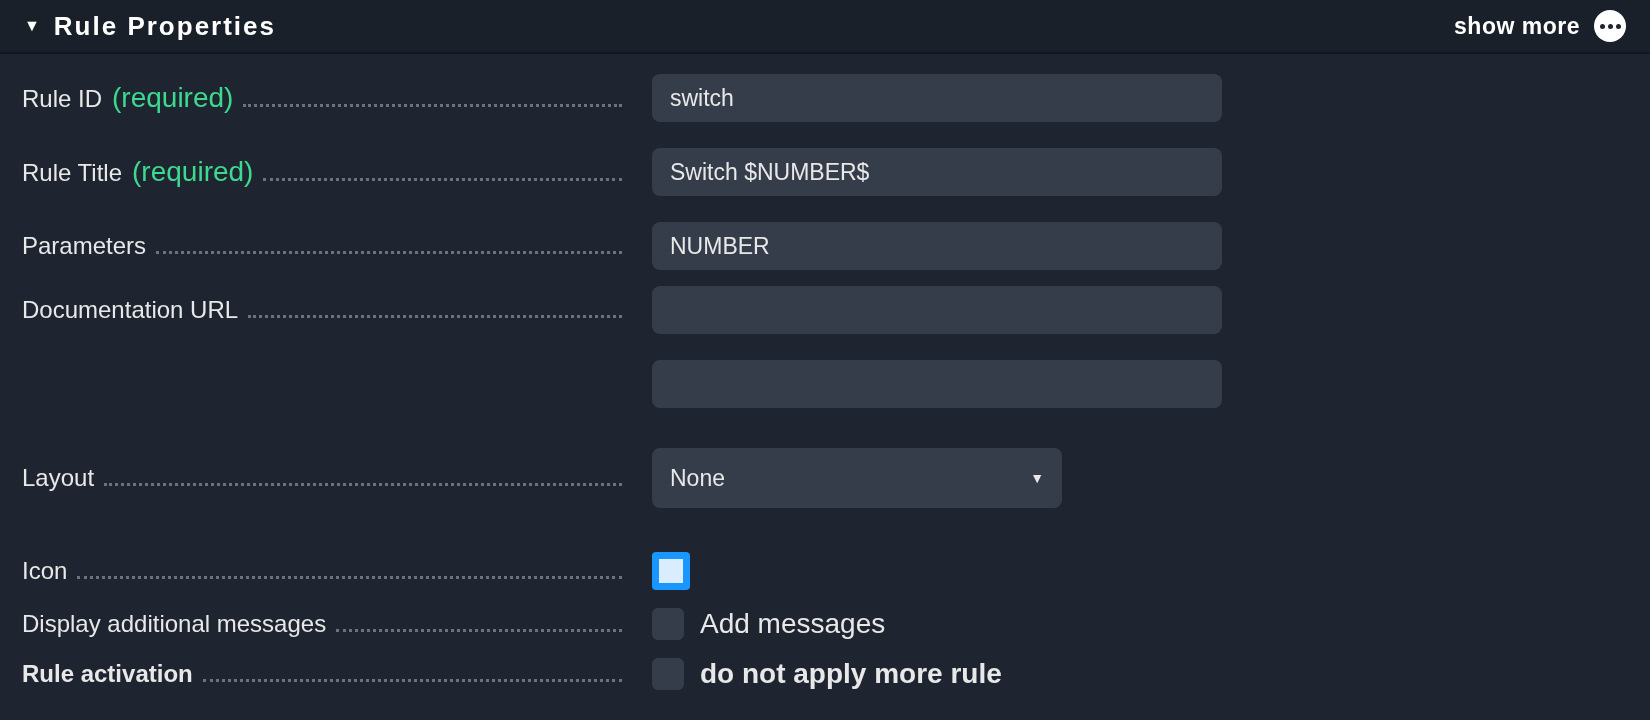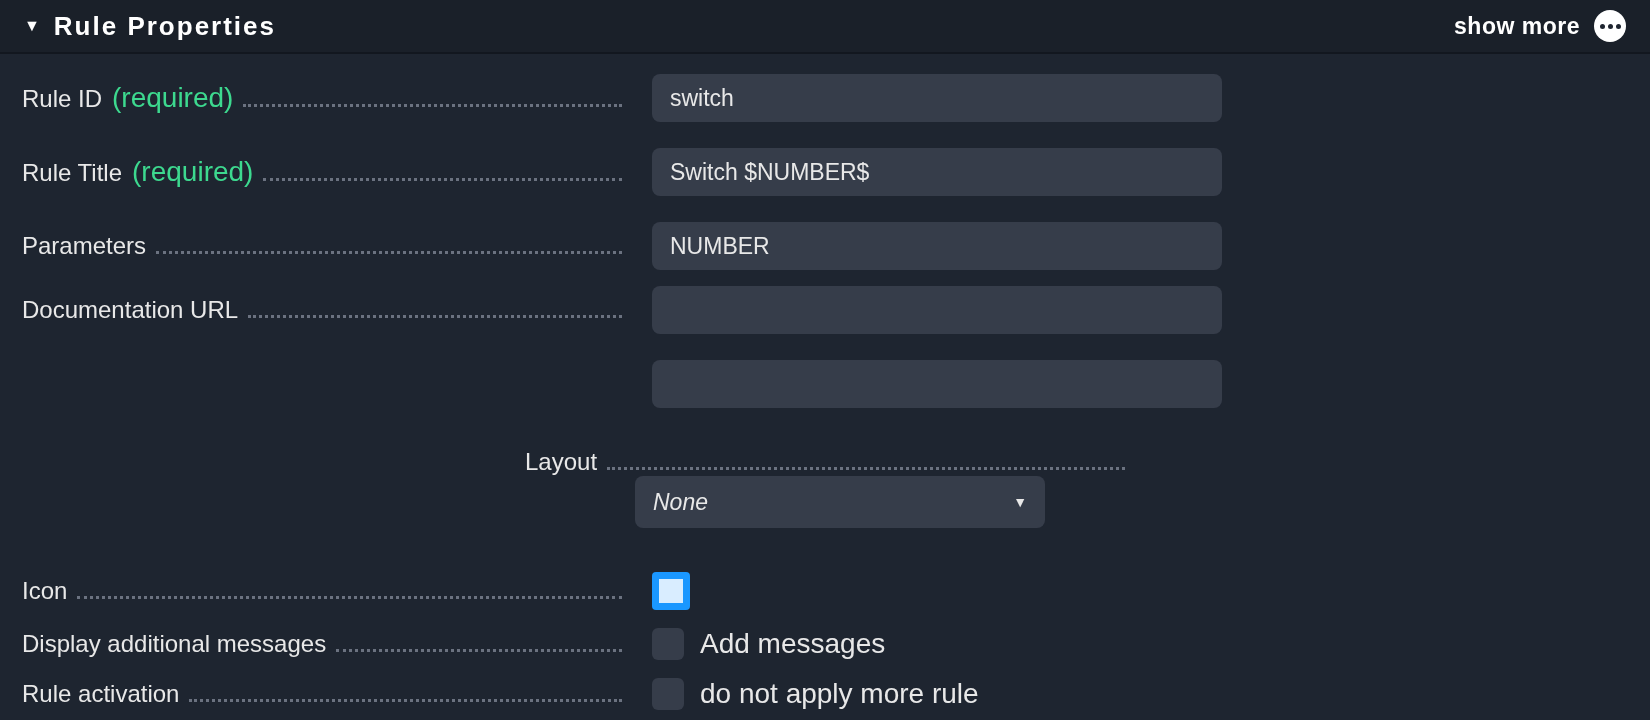--- a/index.html
+++ b/index.html
@@ -116,33 +116,32 @@
       background: #363d4a;
       border: none;
       border-radius: 8px;
       color: #e8e8e8;
       font-size: 23px;
       padding: 0 18px;
       outline: none;
     }
     .select-input {
       width: 410px;
-      height: 52px;
+      height: 60px;
       background: #363d4a;
       border: none;
       border-radius: 8px;
       color: #e8e8e8;
       font-size: 23px;
       padding: 0 18px;
       outline: none;
       display: flex;
       align-items: center;
       justify-content: space-between;
       cursor: pointer;
-      font-style: italic;
     }
     .select-caret {
       font-size: 14px;
     }
     .icon-box {
       width: 38px;
       height: 38px;
       background: #1a97ff;
       border-radius: 4px;
       display: flex;
@@ -232,21 +231,21 @@
     </div>
   </div>
 
   <div class="form-row" style="margin-bottom:40px;">
     <div class="empty-label-col"></div>
     <div class="field-col">
       <input class="text-input" value="" style="">
     </div>
   </div>
 
-  <div class="form-row" style="margin-bottom:44px;flex-direction:column;">
+  <div class="form-row" style="margin-bottom:44px;">
     <div class="label-col">
       <span class="label-text">Layout</span>
       <span class="dots"></span>
     </div>
     <div class="field-col">
       <div class="select-input">
         <span>None</span>
         <span class="select-caret">▼</span>
       </div>
     </div>
@@ -268,21 +267,21 @@
     <div class="label-col">
       <span class="label-text">Display additional messages</span>
       <span class="dots"></span>
     </div>
     <div class="field-col">
       <div class="checkbox"></div>
       <span class="check-label">Add messages</span>
     </div>
   </div>
 
-  <div class="form-row tight" style="margin-bottom:8px;">
+  <div class="form-row tight" style="margin-bottom:8px;font-weight:bold;">
     <div class="label-col">
       <span class="label-text">Rule activation</span>
       <span class="dots"></span>
     </div>
     <div class="field-col">
       <div class="checkbox"></div>
       <span class="check-label">do not apply more rule</span>
     </div>
   </div>
 

